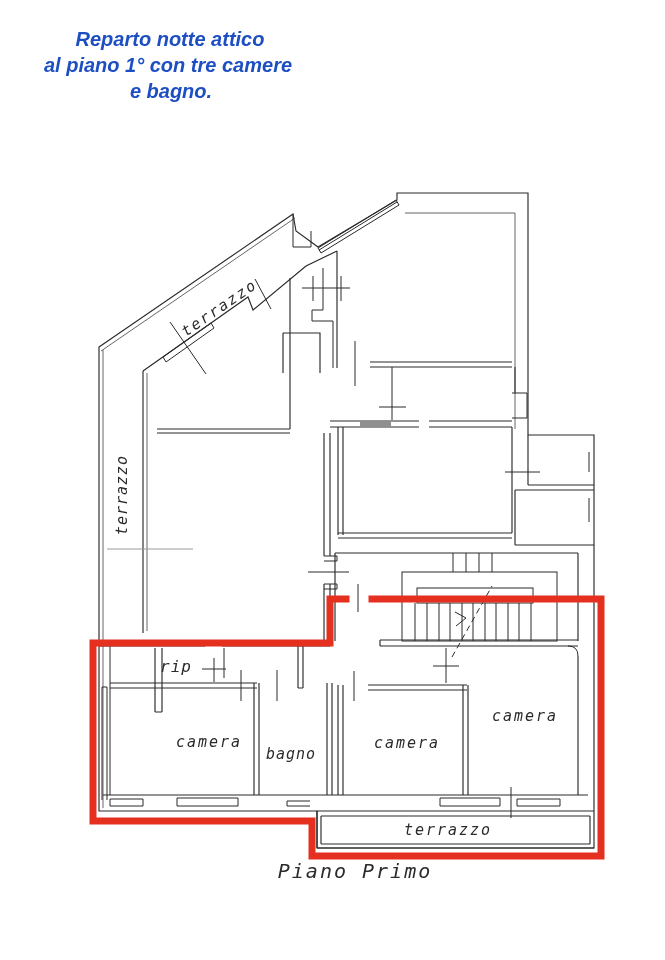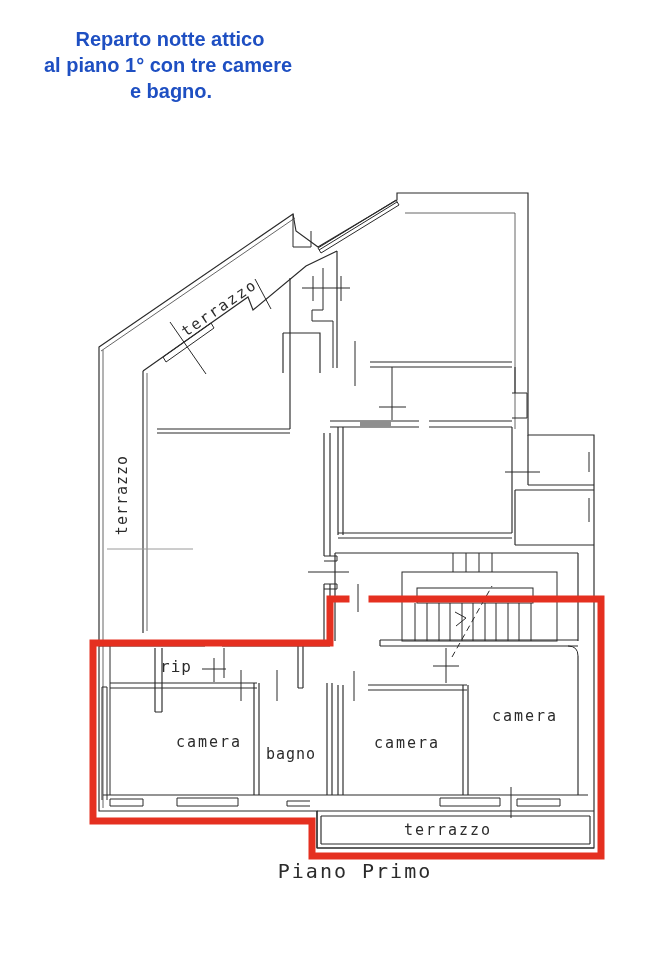--- a/index.html
+++ b/index.html
@@ -1,17 +1,17 @@
 <!DOCTYPE html>
 <html><head>
 <meta charset="utf-8">
 <style>
   html,body{margin:0;padding:0;background:#ffffff;}
   .page{position:relative;width:665px;height:960px;background:#fff;overflow:hidden;
-        font-family:"Liberation Sans", sans-serif;}
+        font-family:"Liberation Sans", sans-serif;font-style:italic;}
   svg{position:absolute;left:0;top:0;}
   .title-line{font-family:"Liberation Sans", sans-serif;font-weight:bold;font-size:20px;}
   .cad{font-family:"DejaVu Sans Mono", monospace;fill:#2b2b2b;}
   .w{stroke:#2a2a2a;stroke-width:1.15;fill:none;}
   .w2{stroke:#2a2a2a;stroke-width:1;fill:none;}
   .thin{stroke:#555;stroke-width:0.9;fill:none;}
   .gray{stroke:#9a9a9a;stroke-width:1;fill:none;}
   .hatch{fill:#8f8f8f;}
 </style>
 </head>

